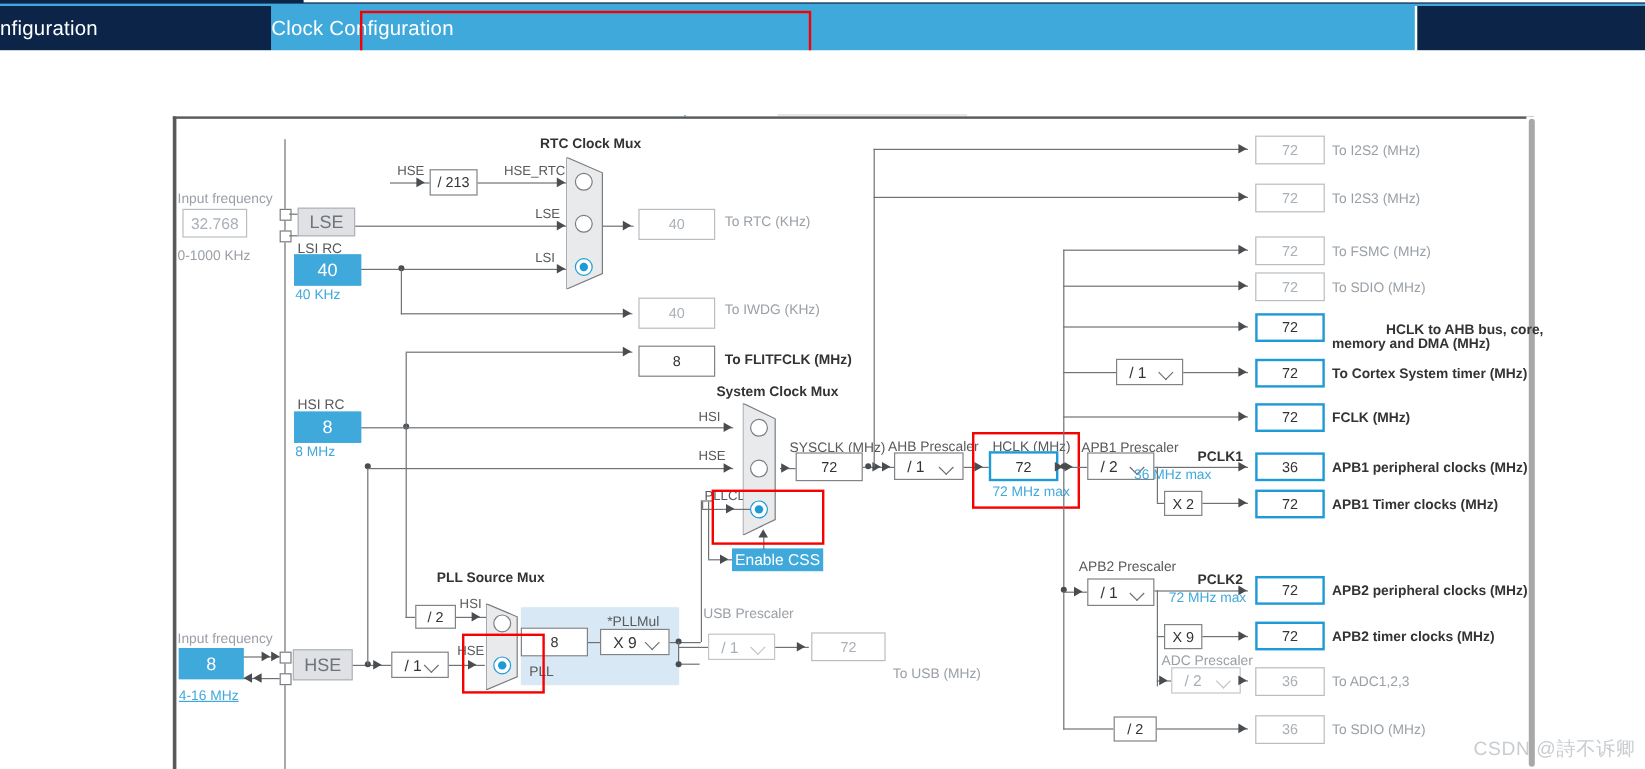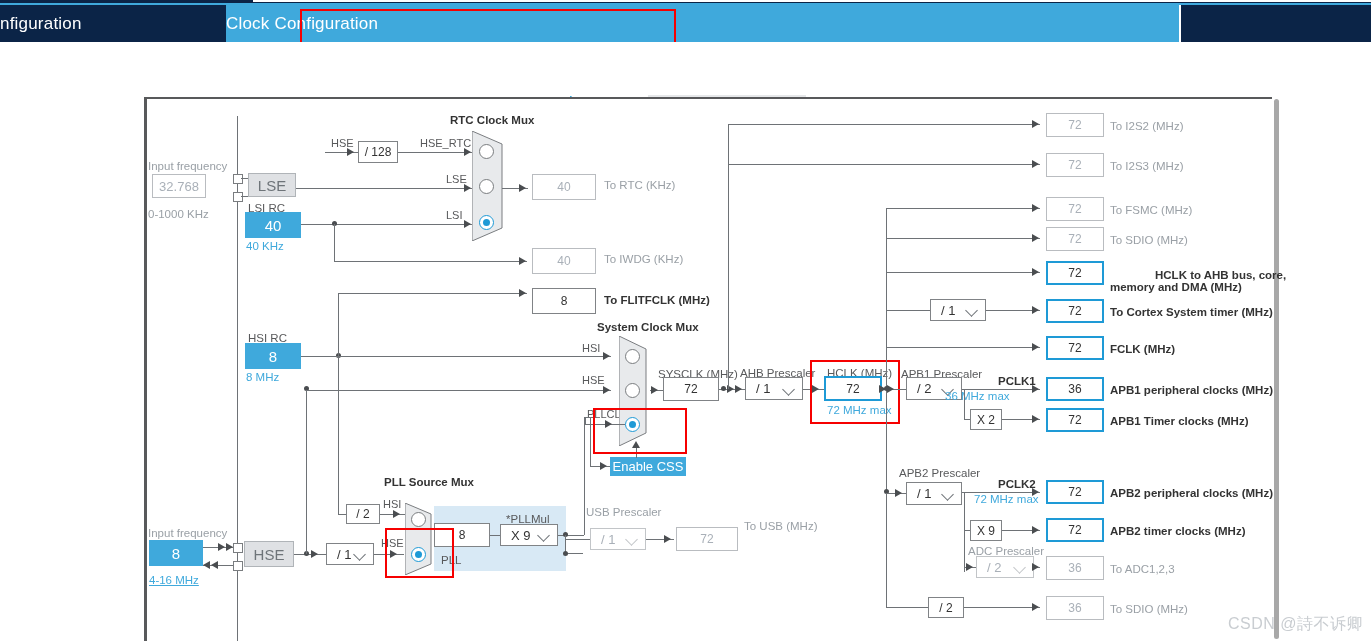--- a/index.html
+++ b/index.html
@@ -251,21 +251,21 @@
   <span class="cv">/ 1</span>
   <span class="chev"></span>
 </div>
 <div class="hline" style="left:374px;top:554px;width:30px;"></div>
 <div class="arrow" style="left:390px;top:550px;"></div>
 <div class="lbl sig" style="left:381px;top:537px;">HSE</div>
 
 <div class="lbl sig" style="left:331px;top:137px;">HSE</div>
 <div class="hline" style="left:325px;top:152px;width:34px;"></div>
 <div class="arrow" style="left:347px;top:148px;"></div>
-<div class="vbox plain" style="left:358px;top:141px;width:40px;height:22px;">/ 128</div>
+<div class="vbox plain" style="left:358px;top:141px;width:40px;height:22px;">/ 213</div>
 <div class="hline" style="left:398px;top:152px;width:74px;"></div>
 <div class="arrow" style="left:464px;top:148px;"></div>
 <div class="lbl sig" style="left:420px;top:137px;">HSE_RTC</div>
 
 <div class="hline" style="left:296px;top:188px;width:176px;"></div>
 <div class="arrow" style="left:464px;top:184px;"></div>
 <div class="lbl sig" style="left:446px;top:173px;">LSE</div>
 
 <div class="hline" style="left:301px;top:224px;width:171px;"></div>
 <div class="arrow" style="left:464px;top:220px;"></div>
@@ -428,21 +428,21 @@
 <div class="lbl grey" style="left:968px;top:545px;">ADC Prescaler</div>
 <div class="hline" style="left:964px;top:567px;width:12px;"></div>
 <div class="arrow" style="left:966px;top:563px;"></div>
 <div class="combo dis" style="left:976px;top:556px;width:58px;height:22px;">
   <span class="cv">/ 2</span>
   <span class="chev"></span>
 </div>
 <div class="hline" style="left:1034px;top:567px;width:6px;"></div>
 <div class="arrow" style="left:1032px;top:563px;"></div>
 
-<div class="lbl bold" style="left:384px;top:476px;">PLL Source Mux</div>
+<div class="lbl bold" style="left:364px;top:476px;">PLL Source Mux</div>
 
 <div id="pll-region" style="left:434px;top:506px;width:132px;height:65px;"></div>
 
 <div class="vbox plain" style="left:346px;top:504px;width:34px;height:20px;">/ 2</div>
 <div class="hline" style="left:380px;top:514px;width:28px;"></div>
 <div class="arrow" style="left:393px;top:510px;"></div>
 <div class="lbl sig" style="left:383px;top:498px;">HSI</div>
 
 <div class="mux" style="left:405px;top:503px;width:32px;height:72px;">
   <svg width="32" height="72" viewBox="0 0 32 72" style="position:absolute;left:0;top:0;">
@@ -470,21 +470,21 @@
 
 <div class="lbl grey" style="left:586px;top:506px;">USB Prescaler</div>
 <div class="combo dis" style="left:590px;top:528px;width:56px;height:22px;">
   <span class="cv">/ 1</span>
   <span class="chev"></span>
 </div>
 <div class="hline" style="left:565px;top:539px;width:25px;"></div>
 <div class="hline" style="left:646px;top:539px;width:28px;"></div>
 <div class="arrow" style="left:664px;top:535px;"></div>
 <div class="vbox dis" style="left:676px;top:527px;width:62px;height:24px;">72</div>
-<div class="lbl grey" style="left:744px;top:520px;">To USB (MHz)</div>
+<div class="lbl grey" style="left:744px;top:556px;">To USB (MHz)</div>
 
 <div class="redbox" style="left:385px;top:528px;width:65px;height:46px;"></div>
 <div class="redbox" style="left:593px;top:408px;width:90px;height:42px;"></div>
 
 <div class="vbox dis" style="left:1046px;top:113px;width:58px;height:24px;">72</div>
 <div class="lbl grey" style="left:1110px;top:120px;">To I2S2 (MHz)</div>
 
 <div class="vbox dis" style="left:1046px;top:153px;width:58px;height:24px;">72</div>
 <div class="lbl grey" style="left:1110px;top:160px;">To I2S3 (MHz)</div>
 

